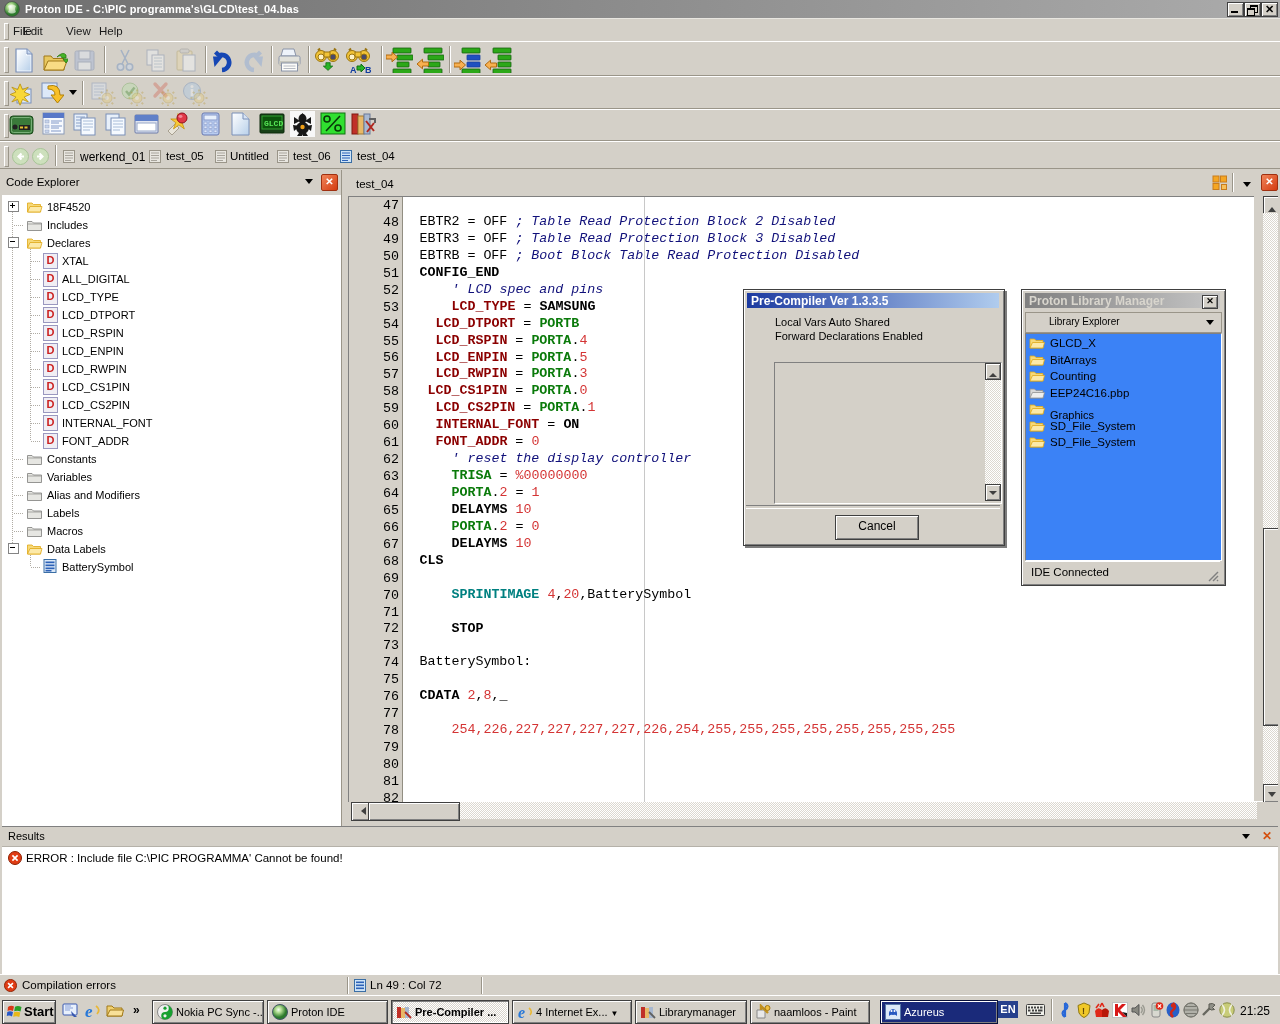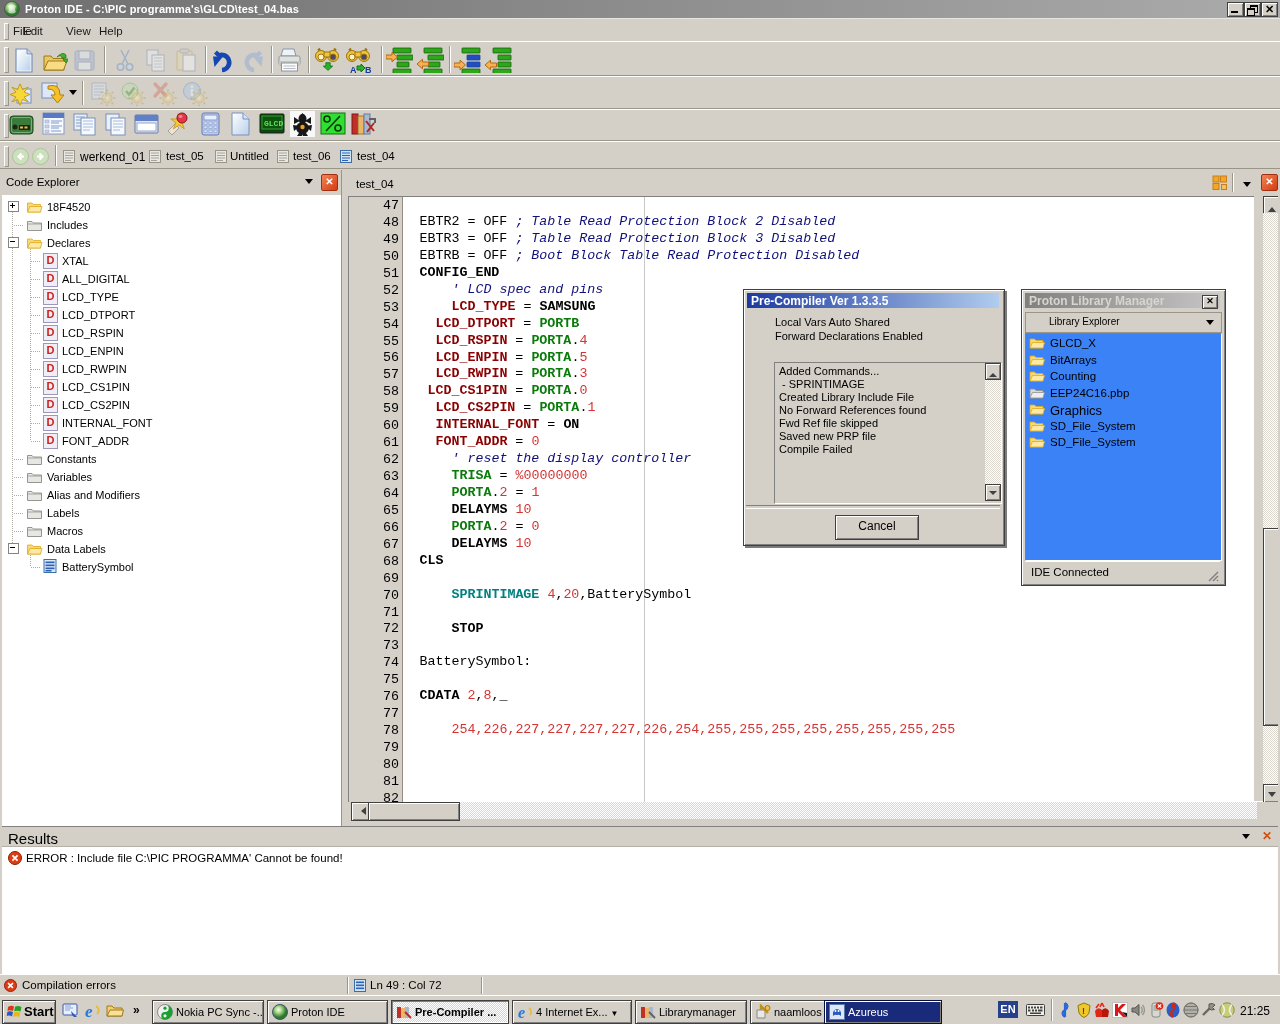--- a/index.html
+++ b/index.html
@@ -626,21 +626,21 @@
  <div class="a sb-btn" style="left:3px;top:1px;width:17px;height:17px;">
         <div class="a" style="left:5px;top:4px;width:0;height:0;border:4px solid transparent;border-right:5px solid #404040;"></div>
       </div>
  <div class="a sb-btn" style="left:20px;top:1px;width:90px;height:17px;"></div>
  <div class="a" style="left:909px;top:1px;width:23px;height:18px;background:#d4d0c8;"></div>
     </div>
 </div>
 
 <div class="a" style="left:0;top:826px;width:1280px;height:148px;background:#fff;">
   <div class="a" style="left:0;top:0;width:1280px;height:19px;background:#d4d0c8;border-top:1px solid #808080;border-bottom:1px solid #b5b1a9;">
-    <div class="a" style="left:8px;top:3px;font-size:15px;color:#000;">Results</div>
+    <div class="a" style="left:8px;top:3px;font-size:11px;color:#000;">Results</div>
     <div class="a" style="left:1242px;top:7px;width:0;height:0;border:4px solid transparent;border-top:5px solid #000;"></div>
     <div class="a" style="left:1262px;top:2px;font-size:12px;font-weight:bold;color:#d4500f;">✕</div>
   </div>
   <svg class="a" width="14" height="14" style="left:8px;top:25px" viewBox="0 0 14 14">
       <circle cx="7" cy="7" r="6.5" fill="#e03c14" stroke="#8d1f00"></circle>
       <path d="M4.4 4.4 L9.6 9.6 M9.6 4.4 L4.4 9.6" stroke="#fff" stroke-width="1.7"></path>
     </svg>
   <div class="a" style="left:26px;top:26px;font-size:11.5px;color:#000;">ERROR : Include file C:\PIC PROGRAMMA' Cannot be found!</div>
 </div>
 
@@ -735,21 +735,21 @@
       <div class="a" style="left:23px;top:5px;font-size:11px;font-weight:normal;color:#000;white-space:nowrap;">Librarymanager</div>
     </div>
     <div class="a" style="left:750px;top:4px;width:118px;height:22px;background:#d4d0c8;background-size:2px 2px;border:1px solid #404040;box-shadow:inset 1px 1px 0 #fff,inset -1px -1px 0 #808080;overflow:hidden;">
  <svg class="a" style="left:4px;top:3px" width="16" height="16" viewBox="0 0 16 16">
         <path d="M2 6 L10 6 L10 14 L2 14 Z" fill="#e8e8e8" stroke="#888"></path>
         <path d="M6 6 L6 2 L13 9" stroke="#c09020" stroke-width="2.4" fill="none"></path>
         <circle cx="12.5" cy="4" r="2.5" fill="#f0c040" stroke="#a07818"></circle>
       </svg>
       <div class="a" style="left:23px;top:5px;font-size:11px;font-weight:normal;color:#000;white-space:nowrap;">naamloos - Paint</div>
     </div>
-    <div class="a" style="left:824px;top:4px;width:116px;height:22px;background:#1a2a7a;background-size:2px 2px;border:1px solid #08103a;box-shadow:inset 1px 1px 0 #fff,inset -1px -1px 0 #808080;overflow:hidden;text-decoration:underline;">
+    <div class="a" style="left:880px;top:4px;width:116px;height:22px;background:#1a2a7a;background-size:2px 2px;border:1px solid #08103a;box-shadow:inset 1px 1px 0 #fff,inset -1px -1px 0 #808080;overflow:hidden;text-decoration:underline;">
  <svg class="a" style="left:4px;top:3px" width="16" height="16" viewBox="0 0 16 16">
         <rect x="0.5" y="0.5" width="15" height="15" fill="#dce8f8" stroke="#5878a8"></rect>
         <path d="M4 12 Q3 6 8 5 Q13 6 12 12 Q10 10 8 11 Q6 10 4 12 Z" fill="#2858c0"></path>
         <circle cx="6.5" cy="7" r="1" fill="#fff"></circle>
         <circle cx="9.5" cy="7" r="1" fill="#fff"></circle>
       </svg>
       <div class="a" style="left:23px;top:5px;font-size:11px;font-weight:normal;color:#fff;white-space:nowrap;">Azureus</div>
     </div>
     <div class="a" style="left:995px;top:3px;width:283px;height:24px;"></div>
     <div class="a" style="left:998px;top:5px;width:20px;height:17px;background:#26408c;color:#fff;font-size:11px;font-weight:bold;text-align:center;line-height:17px;">EN</div>
@@ -819,21 +819,20 @@
 <div class="a" style="left:0;top:170px;width:2px;height:804px;background:#d4d0c8;"></div>
 <div class="a" style="left:1278px;top:170px;width:2px;height:804px;background:#d4d0c8;"></div>
 
 <div class="a" style="left:743px;top:289px;width:260px;height:255px;background:#d4d0c8;border:1px solid #404040;box-shadow:inset 1px 1px 0 #fff,inset -1px -1px 0 #808080,2px 2px 0 rgba(80,80,80,0.75);" id="dlg">
   <div class="a" style="left:3px;top:3px;width:252px;height:15px;background:linear-gradient(90deg,#1c3aa0,#b0ccee);">
     <div class="a" style="left:4px;top:1px;font-size:12px;font-weight:bold;color:#fff;">Pre-Compiler Ver 1.3.3.5</div>
   </div>
   <div class="a" style="left:31px;top:26px;font-size:11px;color:#000;">Local Vars Auto Shared</div>
   <div class="a" style="left:31px;top:40px;font-size:11px;color:#000;">Forward Declarations Enabled</div>
   <div class="a bevel-in" style="left:30px;top:72px;width:226px;height:140px;background:#d4d0c8;">
-    <div class="a" style="left:4px;top:2px;font-size:11px;line-height:13px;color:#000;">Added Commands...<br>&nbsp;- SPRINTIMAGE<br>Created Library Include File<br>No Forward References found<br>Fwd Ref file skipped<br>Saved new PRP file<br>Compile Failed</div>
     <div class="a track" style="right:0;top:0;width:16px;height:138px;">
       <div class="a sb-btn" style="left:0;top:0;width:14px;height:15px;">
           <div class="a" style="left:3px;top:5px;width:0;height:0;border:4px solid transparent;border-bottom:4px solid #404040;"></div>
         </div>
       <div class="a sb-btn" style="left:0;bottom:0;width:14px;height:15px;">
           <div class="a" style="left:3px;top:6px;width:0;height:0;border:4px solid transparent;border-top:4px solid #404040;"></div>
         </div>
     </div>
   </div>
   <div class="a" style="left:2px;top:215px;width:254px;height:2px;border-top:1px solid #808080;border-bottom:1px solid #fff;"></div>
@@ -876,21 +875,21 @@
   <path d="M1 3 L1 12 L14 12 L14 4.5 L7 4.5 L5.5 3 Z" fill="#d8d8d8" stroke="#909090" stroke-width="0.8"></path>
   <path d="M1 12 L3.5 6.5 L15.5 6.5 L14 12 Z" fill="#eeeeee" stroke="#909090" stroke-width="0.8"></path>
  </svg>
  <div style="position:absolute;left:21px;top:2px;font-size:11.5px;">EEP24C16.pbp</div>
       </div>
       <div class="a" style="left:3px;top:67px;width:180px;height:16px;">
  <svg width="16" height="14" viewBox="0 0 16 14" style="position:absolute;left:0;top:1px">
   <path d="M1 3 L1 12 L14 12 L14 4.5 L7 4.5 L5.5 3 Z" fill="#f7d978" stroke="#e0a818" stroke-width="0.8"></path>
   <path d="M1 12 L3.5 6.5 L15.5 6.5 L14 12 Z" fill="#fce9a8" stroke="#e0a818" stroke-width="0.8"></path>
  </svg>
- <div style="position:absolute;left:21px;top:2px;font-size:13px;">Graphics</div>
+ <div style="position:absolute;left:21px;top:8px;font-size:11px;">Graphics</div>
       </div>
       <div class="a" style="left:3px;top:83.5px;width:180px;height:16px;">
  <svg width="16" height="14" viewBox="0 0 16 14" style="position:absolute;left:0;top:1px">
   <path d="M1 3 L1 12 L14 12 L14 4.5 L7 4.5 L5.5 3 Z" fill="#f7d978" stroke="#e0a818" stroke-width="0.8"></path>
   <path d="M1 12 L3.5 6.5 L15.5 6.5 L14 12 Z" fill="#fce9a8" stroke="#e0a818" stroke-width="0.8"></path>
  </svg>
  <div style="position:absolute;left:21px;top:2px;font-size:11.5px;">SD_File_System</div>
       </div>
       <div class="a" style="left:3px;top:100px;width:180px;height:16px;">
  <svg width="16" height="14" viewBox="0 0 16 14" style="position:absolute;left:0;top:1px">

